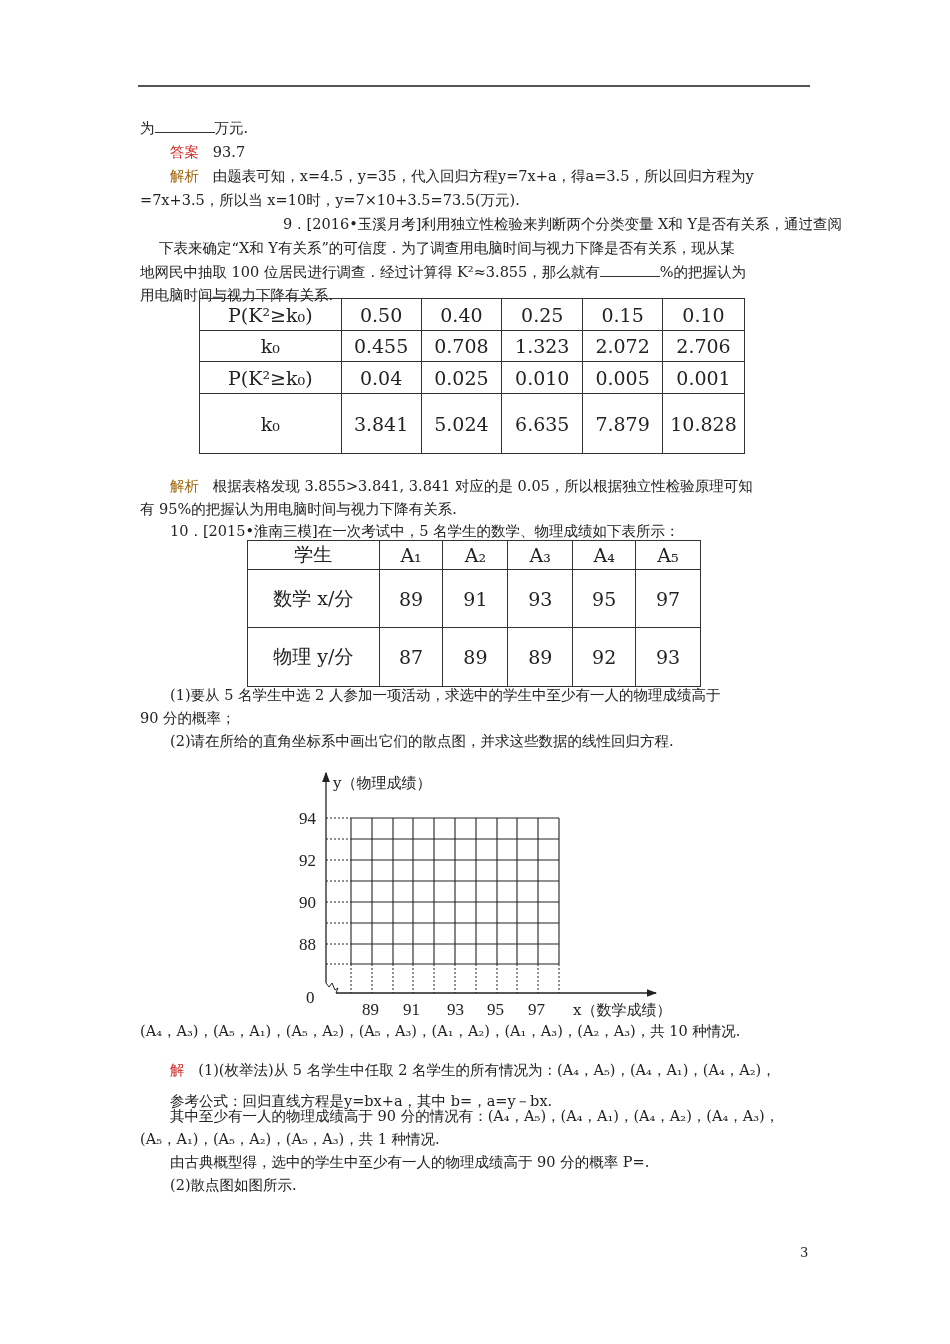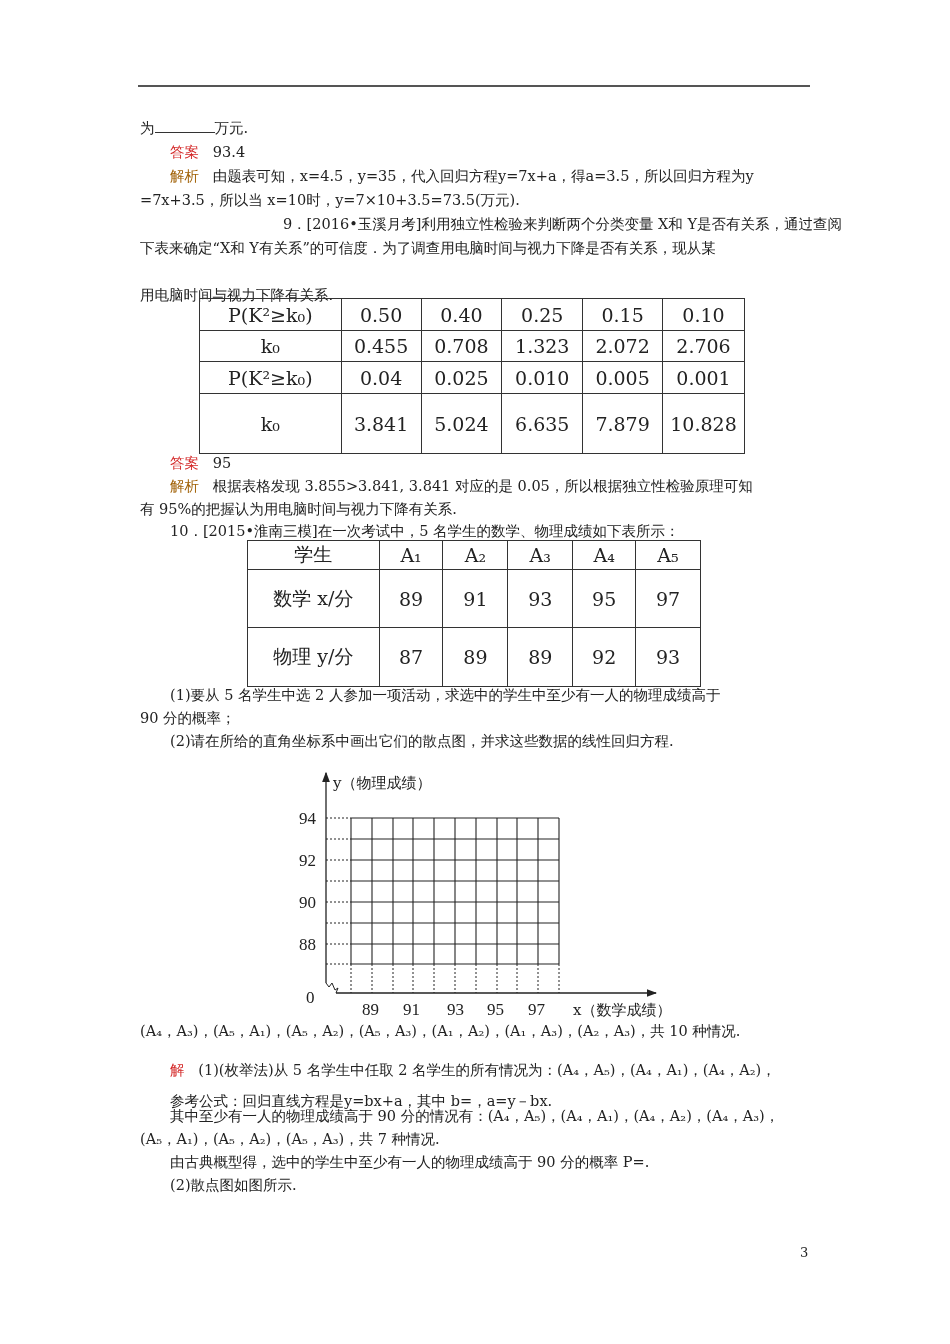--- a/index.html
+++ b/index.html
@@ -20,29 +20,32 @@
 </head>
 <body>
 
 <div class="page">
   <div class="header-rule"></div>
 
   <div class="line" style="top:118px;">
     <span>为</span><span class="blank" style="width:60px;"></span><span>万元.</span>
   </div>
   <div class="line indent" style="top:142px;">
-    <span class="red">答案</span>&nbsp;&nbsp;&nbsp;<span>93.4</span>
+    <span class="red">答案</span>&nbsp;&nbsp;&nbsp;<span>93.7</span>
   </div>
   <div class="line indent" style="top:166px;">
     <span class="blue">解析</span>&nbsp;&nbsp;&nbsp;<span>由题表可知，x=4.5，y=35，代入回归方程y=7x+a，得a=3.5，所以回归方程为y</span>
   </div>
   <div class="line" style="top:190px;">=7x+3.5，所以当 x=10时，y=7×10+3.5=73.5(万元).</div>
 
   <div class="line indent" style="top:214px;text-align:right;">9．[2016•玉溪月考]利用独立性检验来判断两个分类变量 X和 Y是否有关系，通过查阅</div>
-  <div class="line" style="top:238px;">下表来确定“X和 Y有关系”的可信度．为了调查用电脑时间与视力下降是否有关系，现从某</div>
+  <div class="line" style="top:238px;margin-left:19px;">下表来确定“X和 Y有关系”的可信度．为了调查用电脑时间与视力下降是否有关系，现从某</div>
+  <div class="line" style="top:262px;">
+    <span>地网民中抽取 100 位居民进行调查．经过计算得 K²≈3.855，那么就有</span><span class="blank" style="width:60px;"></span><span>%的把握认为</span>
+  </div>
   <div class="line" style="top:285px;">用电脑时间与视力下降有关系.</div>
 
   <table style="left:199px; top:298px; width:546px;">
     <colgroup>
         <col style="width:142px">
         <col style="width:80px">
         <col style="width:81px">
         <col style="width:81px">
         <col style="width:80px">
         <col style="width:82px">
@@ -76,23 +79,20 @@
       <td>k₀</td>
           <td>3.841</td>
           <td>5.024</td>
           <td>6.635</td>
           <td>7.879</td>
           <td>10.828</td>
     </tr>
   </tbody>
     </table>
 
-  <div class="line indent" style="top:453px;">
-    <span class="red">答案</span>&nbsp;&nbsp;&nbsp;<span>95</span>
-  </div>
   <div class="line indent" style="top:476px;">
     <span class="blue">解析</span>&nbsp;&nbsp;&nbsp;<span>根据表格发现 3.855&gt;3.841, 3.841 对应的是 0.05，所以根据独立性检验原理可知</span>
   </div>
   <div class="line" style="top:499px;">有 95%的把握认为用电脑时间与视力下降有关系.</div>
 
   <div class="line indent" style="top:521px;">10．[2015•淮南三模]在一次考试中，5 名学生的数学、物理成绩如下表所示：</div>
 
   <table style="left:247px; top:540px; width:454px;">
     <colgroup>
         <col style="width:132px">
@@ -207,18 +207,18 @@
       <text x="573" y="1015">x（数学成绩）</text>
     </g>
   </svg>
 
   <div class="line indent" style="top:1091px;">参考公式：回归直线方程是y=bx+a，其中 b=，a=y－bx.</div>
   <div class="line indent" style="top:1060px;">
     <span class="red">解</span>&nbsp;&nbsp;&nbsp;<span>(1)(枚举法)从 5 名学生中任取 2 名学生的所有情况为：(A₄，A₅)，(A₄，A₁)，(A₄，A₂)，</span>
   </div>
   <div class="line" style="top:1021px;">(A₄，A₃)，(A₅，A₁)，(A₅，A₂)，(A₅，A₃)，(A₁，A₂)，(A₁，A₃)，(A₂，A₃)，共 10 种情况.</div>
   <div class="line indent" style="top:1106px;">其中至少有一人的物理成绩高于 90 分的情况有：(A₄，A₅)，(A₄，A₁)，(A₄，A₂)，(A₄，A₃)，</div>
-  <div class="line" style="top:1129px;">(A₅，A₁)，(A₅，A₂)，(A₅，A₃)，共 7 种情况.</div>
+  <div class="line" style="top:1129px;">(A₅，A₁)，(A₅，A₂)，(A₅，A₃)，共 1 种情况.</div>
   <div class="line indent" style="top:1152px;">由古典概型得，选中的学生中至少有一人的物理成绩高于 90 分的概率 P=.</div>
   <div class="line indent" style="top:1175px;">(2)散点图如图所示.</div>
 
   <div class="page-num">3</div>
 </div>
 
 </body></html>

